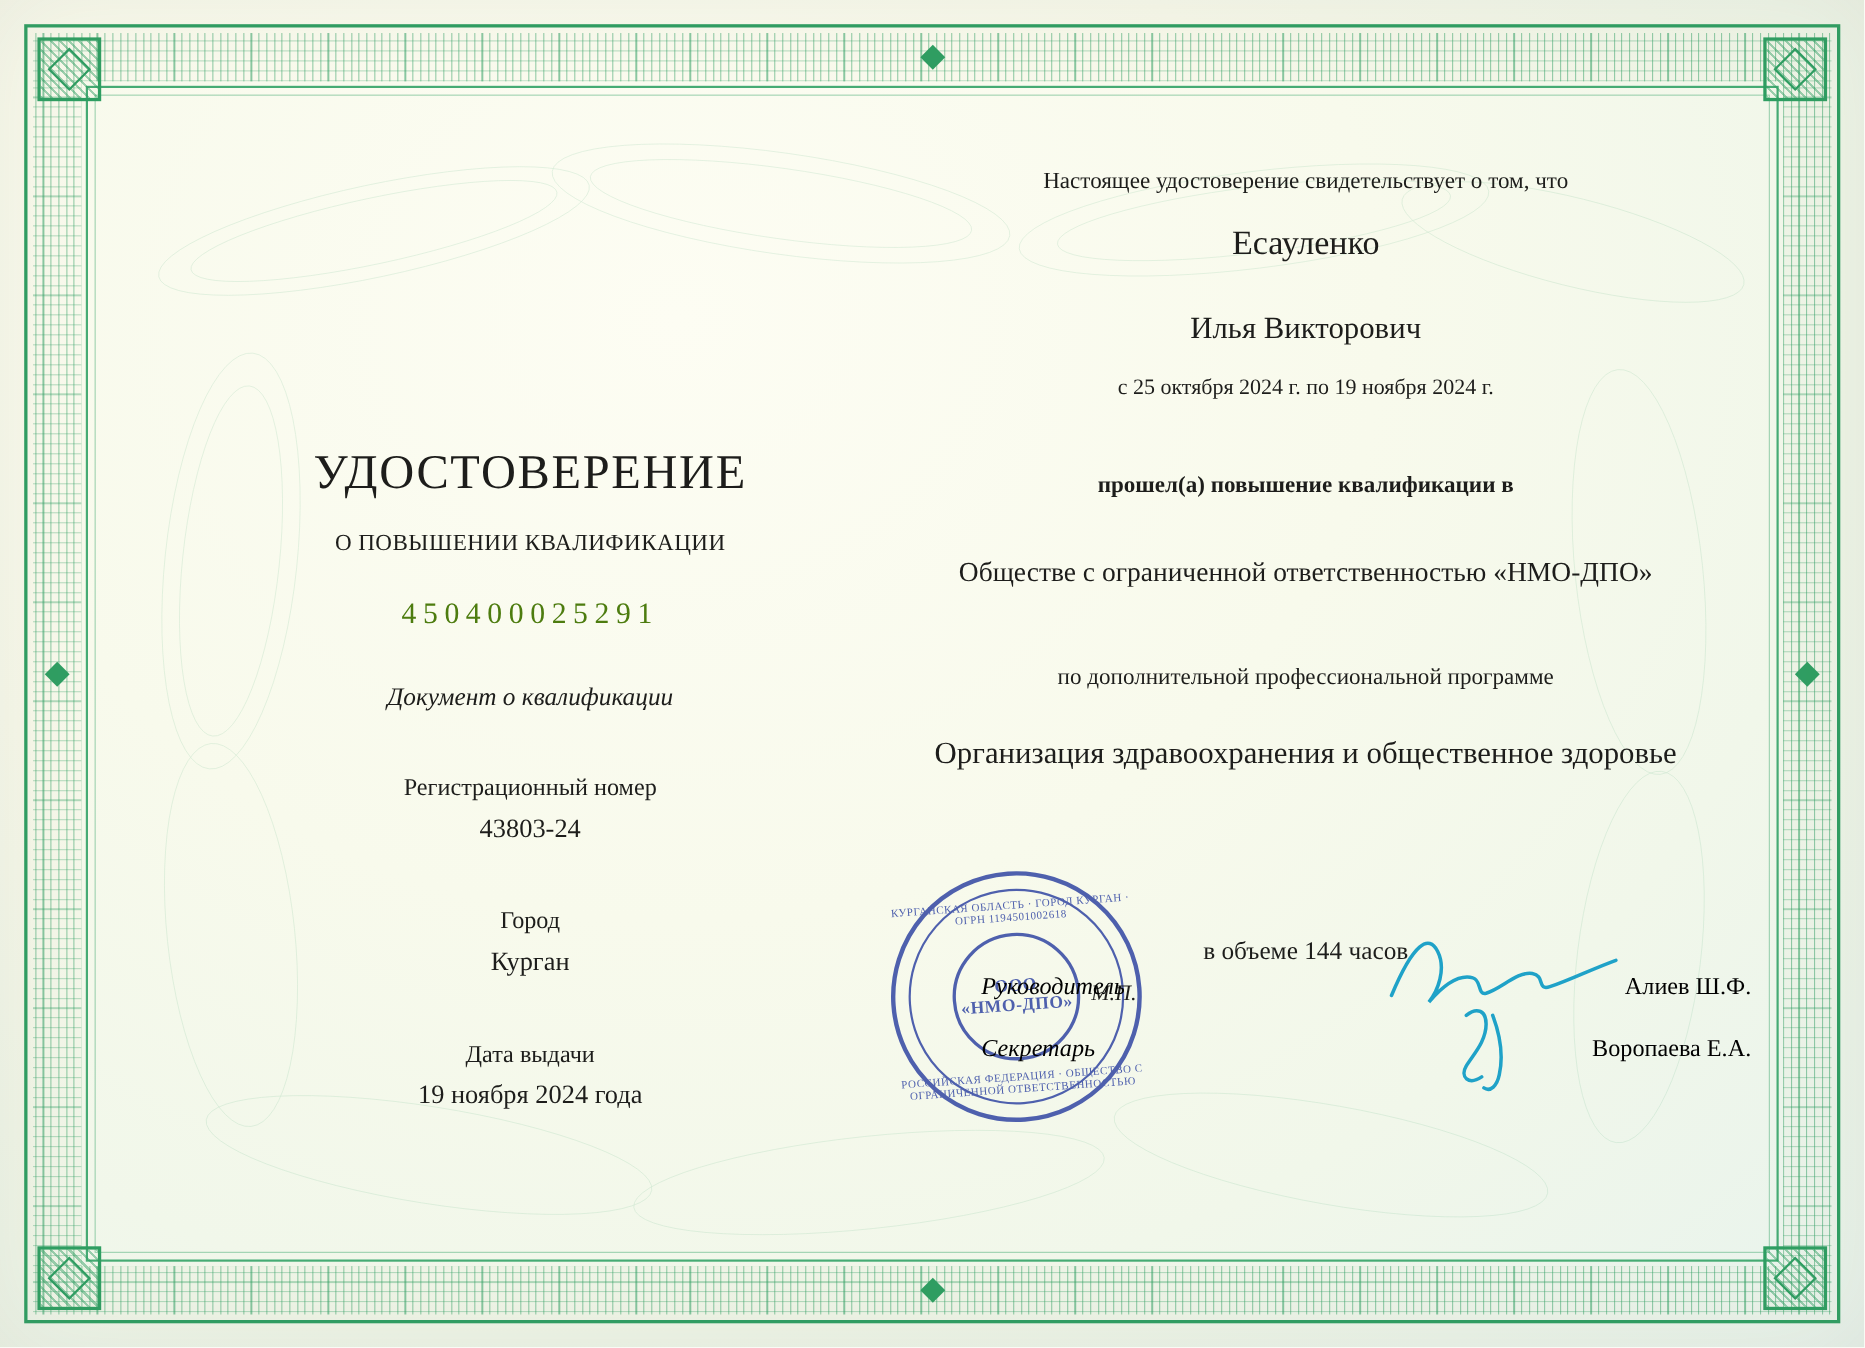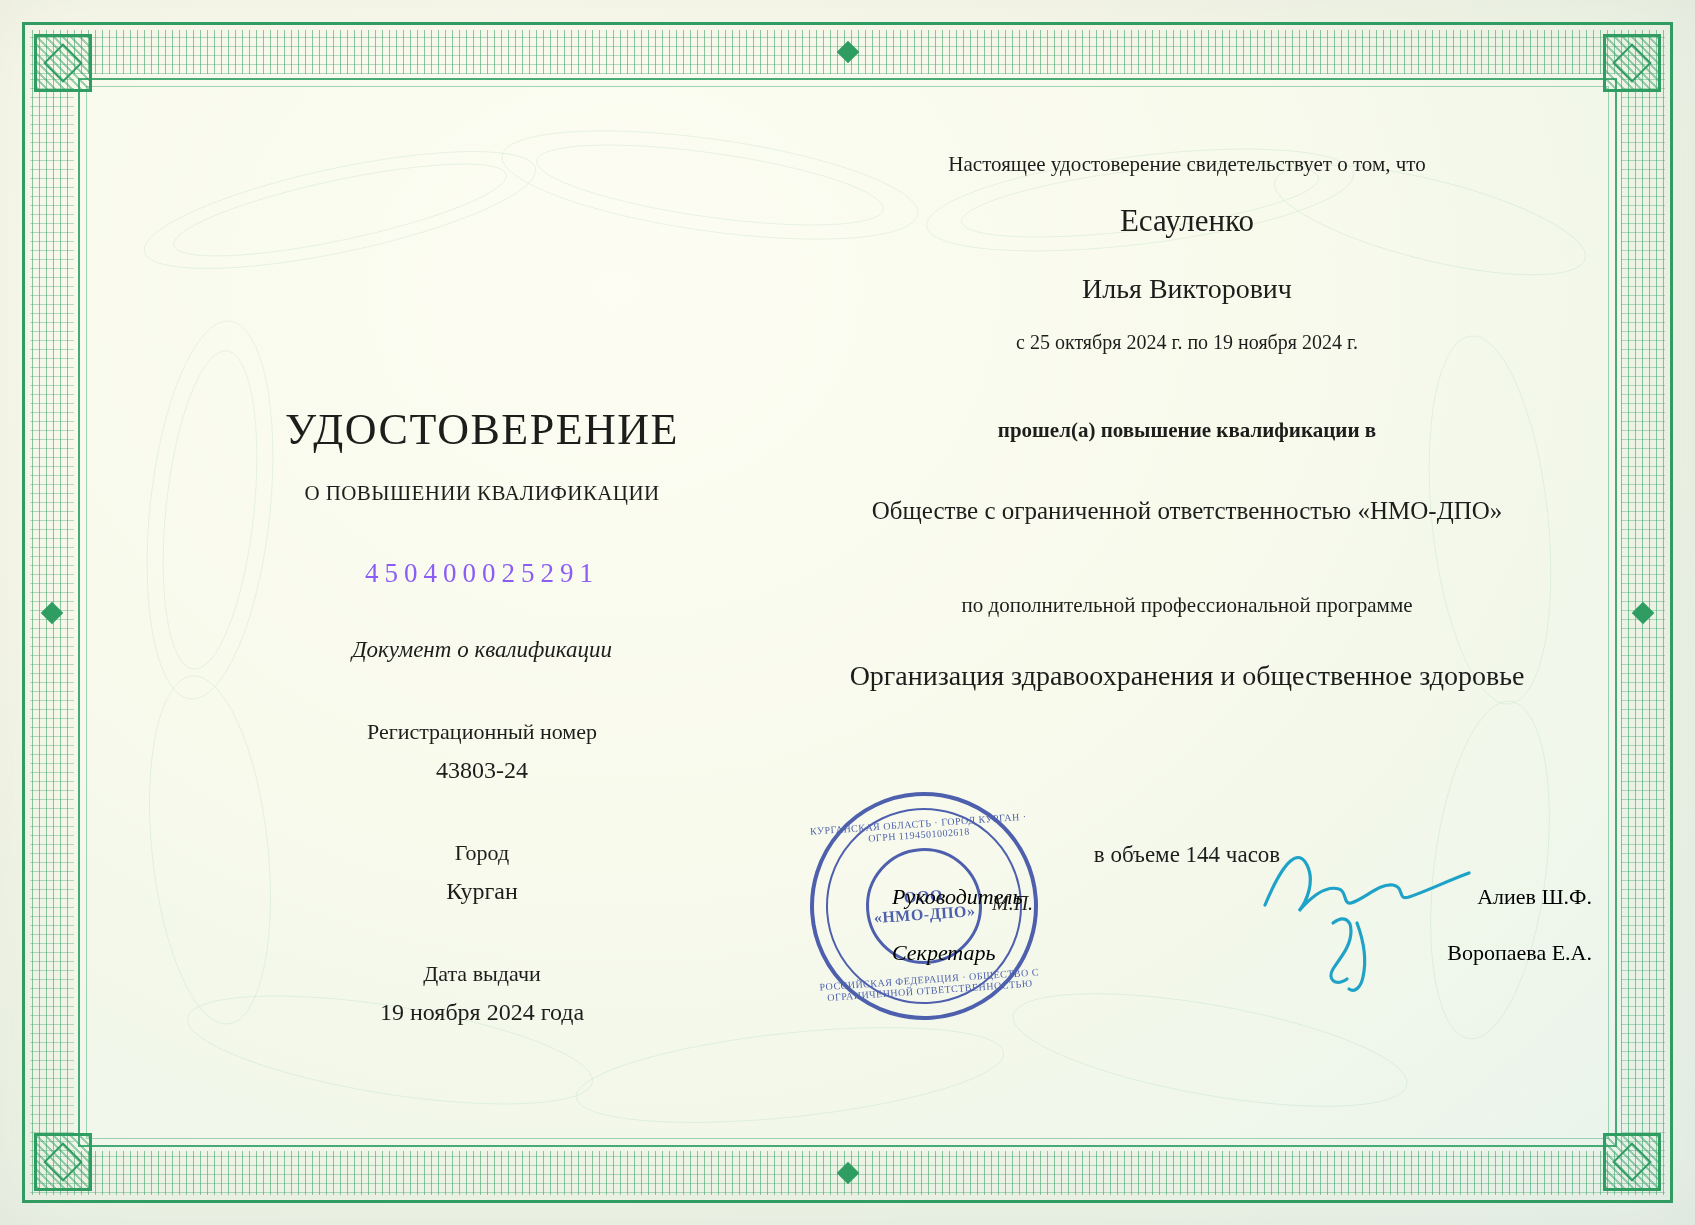--- a/index.html
+++ b/index.html
@@ -135,23 +135,23 @@
     font-size: 44px;
     letter-spacing: 1.5px;
     font-weight: 400;
   }
   .doc-subtitle {
     margin-top: 26px;
     font-size: 21px;
     letter-spacing: 0.4px;
   }
   .doc-number {
-    margin-top: 52px;
+    margin-top: 36px;
     font-size: 27px;
-    color: #8b5cf6;
+    color: #4d7c0f;
     letter-spacing: 6px;
     font-family: "Liberation Serif", serif;
   }
   .doc-kind {
     margin-top: 48px;
     font-size: 23px;
     font-style: italic;
   }
   .field-block { margin-top: 56px; }
   .field-label { font-size: 22px; }
@@ -161,21 +161,21 @@
   .right-col {
     position: absolute;
     left: 700px;
     top: 60px;
     width: 790px;
     text-align: center;
     color: #1d1d1b;
   }
   .r-lead { font-size: 21px; }
   .r-surname { font-size: 31px; margin-top: 26px; }
-  .r-name { font-size: 28px; margin-top: 34px; }
+  .r-name { font-size: 28px; margin-top: 44px; }
   .r-period { font-size: 20px; margin-top: 26px; }
   .r-passed { font-size: 21px; margin-top: 64px; font-weight: bold; }
   .r-org { font-size: 25px; margin-top: 54px; }
   .r-prog-label { font-size: 21px; margin-top: 68px; }
   .r-program { font-size: 28px; margin-top: 42px; }
   .r-volume { font-size: 23px; margin-top: 150px; }
 
   
   .sign-block {
     position: absolute;

